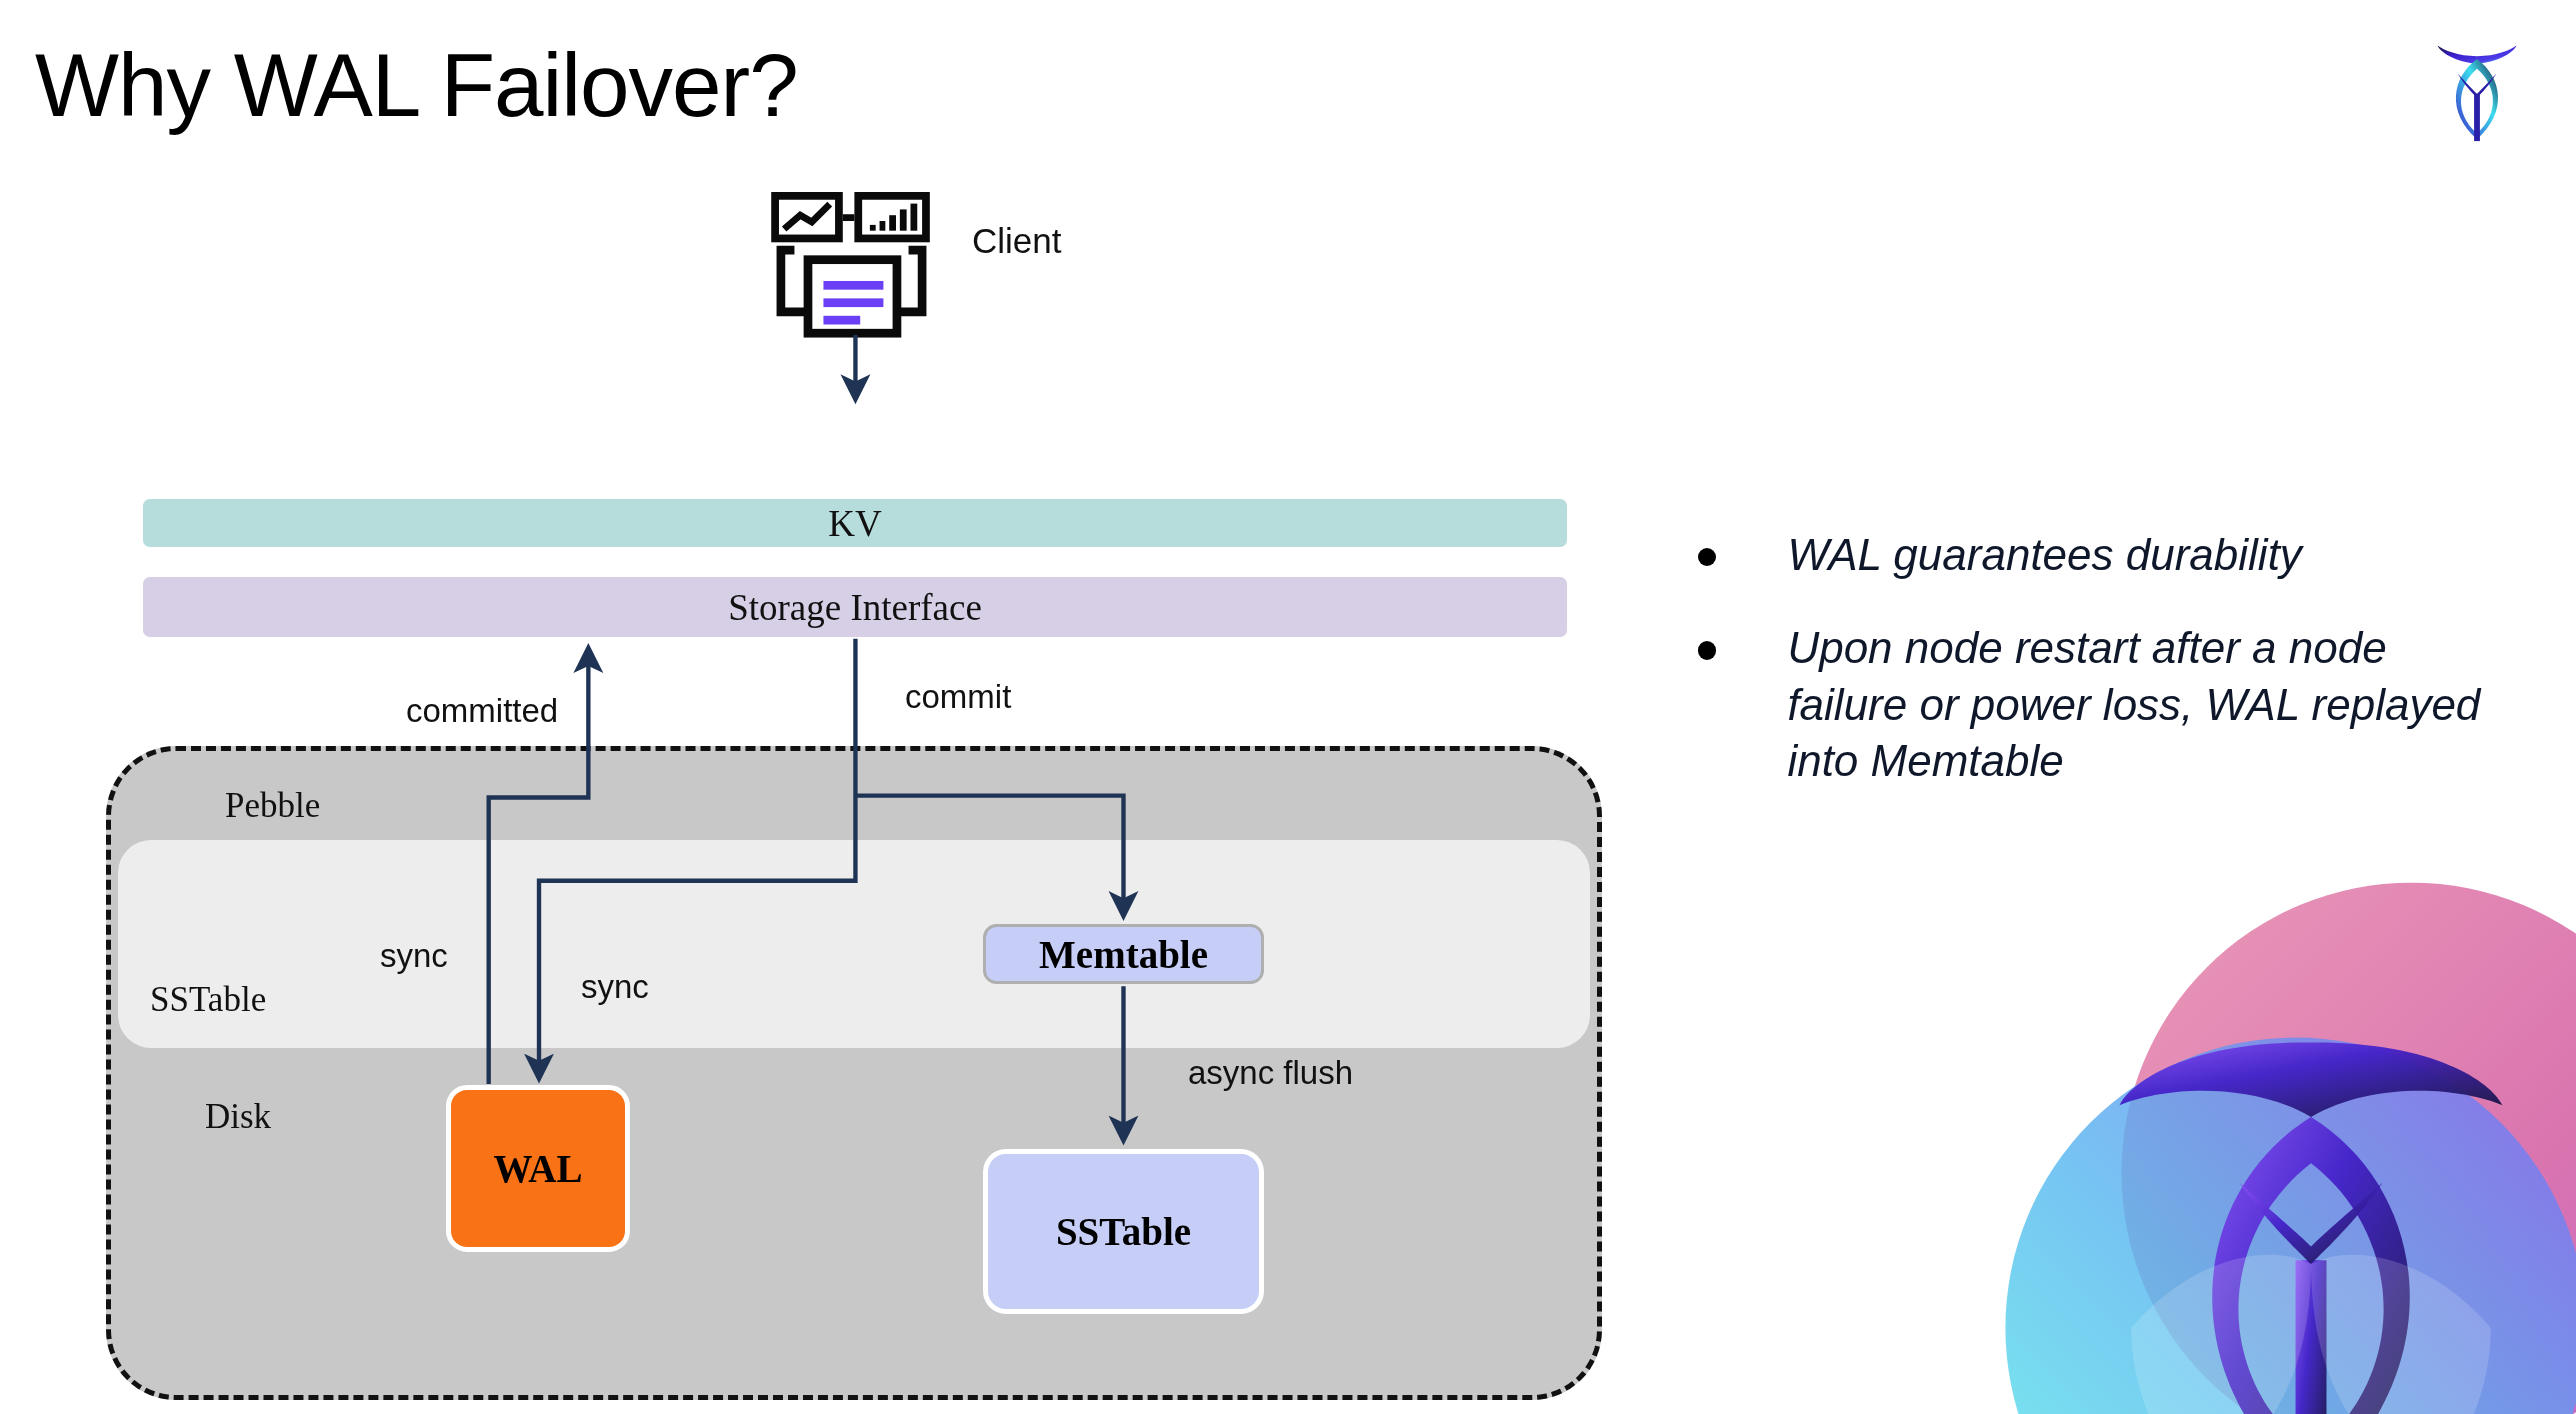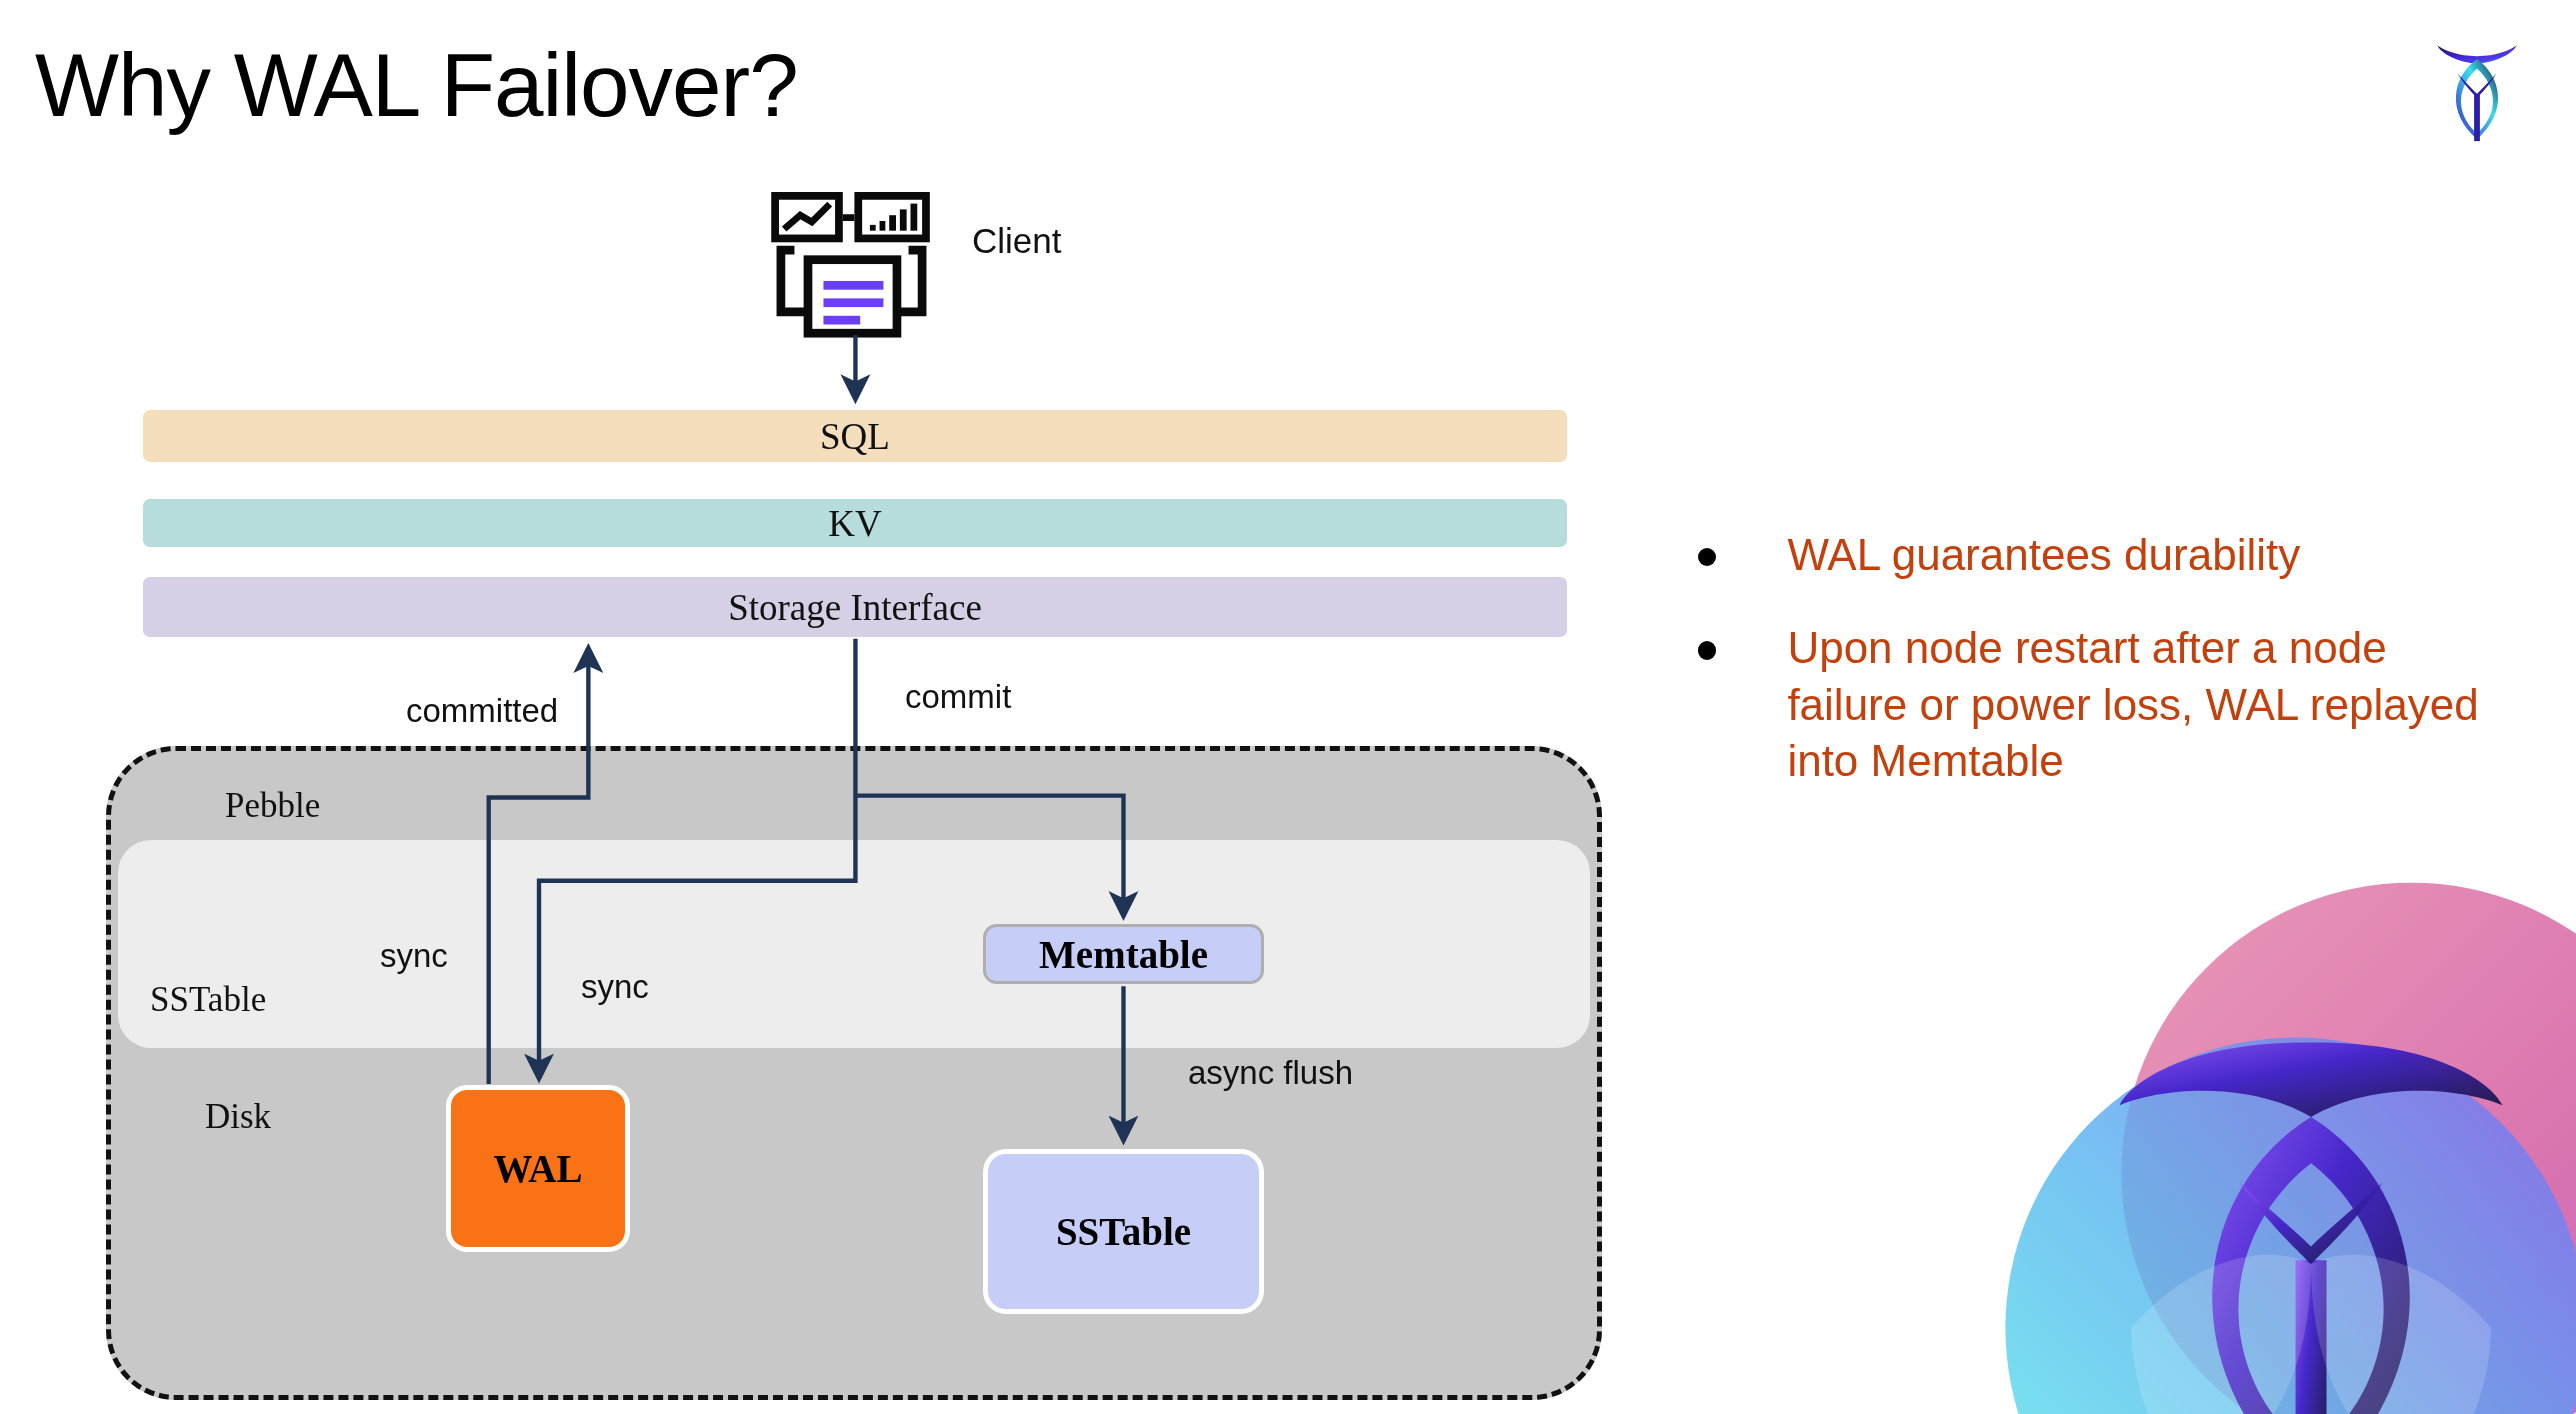--- a/index.html
+++ b/index.html
@@ -98,22 +98,23 @@
   #lbl-async{left:1188px;top:1054px;}
 
   
   #bullets{position:absolute;left:1698px;top:527px;width:803px;}
   .bullet-row{display:flex;align-items:flex-start;margin-bottom:37px;}
   .bullet-dot{
     flex:0 0 auto;width:18.4px;height:18.4px;border-radius:50%;
     background:#000;margin-top:21px;margin-right:71px;
   }
   .bullet-text{
-    font-size:44px;line-height:1.28;color:#c2410c;
-    font-family:"Liberation Sans", sans-serif;
+    font-size:44px;line-height:1.28;color:#0f172a;
+    font-family:"Liberation Sans", sans-serif;
+    font-style:italic;
   }
 </style>
 </head>
 <body>
 
 <div id="slide">
 
   <svg id="deco" viewBox="0 0 760 560" preserveAspectRatio="none">
     <defs>
       <linearGradient id="gPink" x1="0" y1="0" x2="1" y2="1">
@@ -195,23 +196,20 @@
 
     <path d="M144 60 L158 60 L158 124 L134 124" fill="none" stroke="#0a0a0a" stroke-width="9"></path>
 
     <rect x="40" y="70" width="92" height="76" fill="#fff" stroke="#0a0a0a" stroke-width="9"></rect>
     <rect x="56" y="92" width="62" height="9" fill="#6B3FF5"></rect>
     <rect x="56" y="110" width="62" height="9" fill="#6B3FF5"></rect>
     <rect x="56" y="128" width="38" height="9" fill="#6B3FF5"></rect>
   </svg>
   <div id="client-label">Client</div>
 
-  <div class="layer-bar" id="bar-sql">
-    <span>SQL</span>
-  </div>
   <div class="layer-bar" id="bar-kv">
     <span>KV</span>
   </div>
   <div class="layer-bar" id="bar-storage">
     <span>Storage Interface</span>
   </div>
 
   <div id="pebble-box"></div>
   <div id="memory-band"></div>
   <div class="zone-label" id="label-pebble">Pebble</div>

